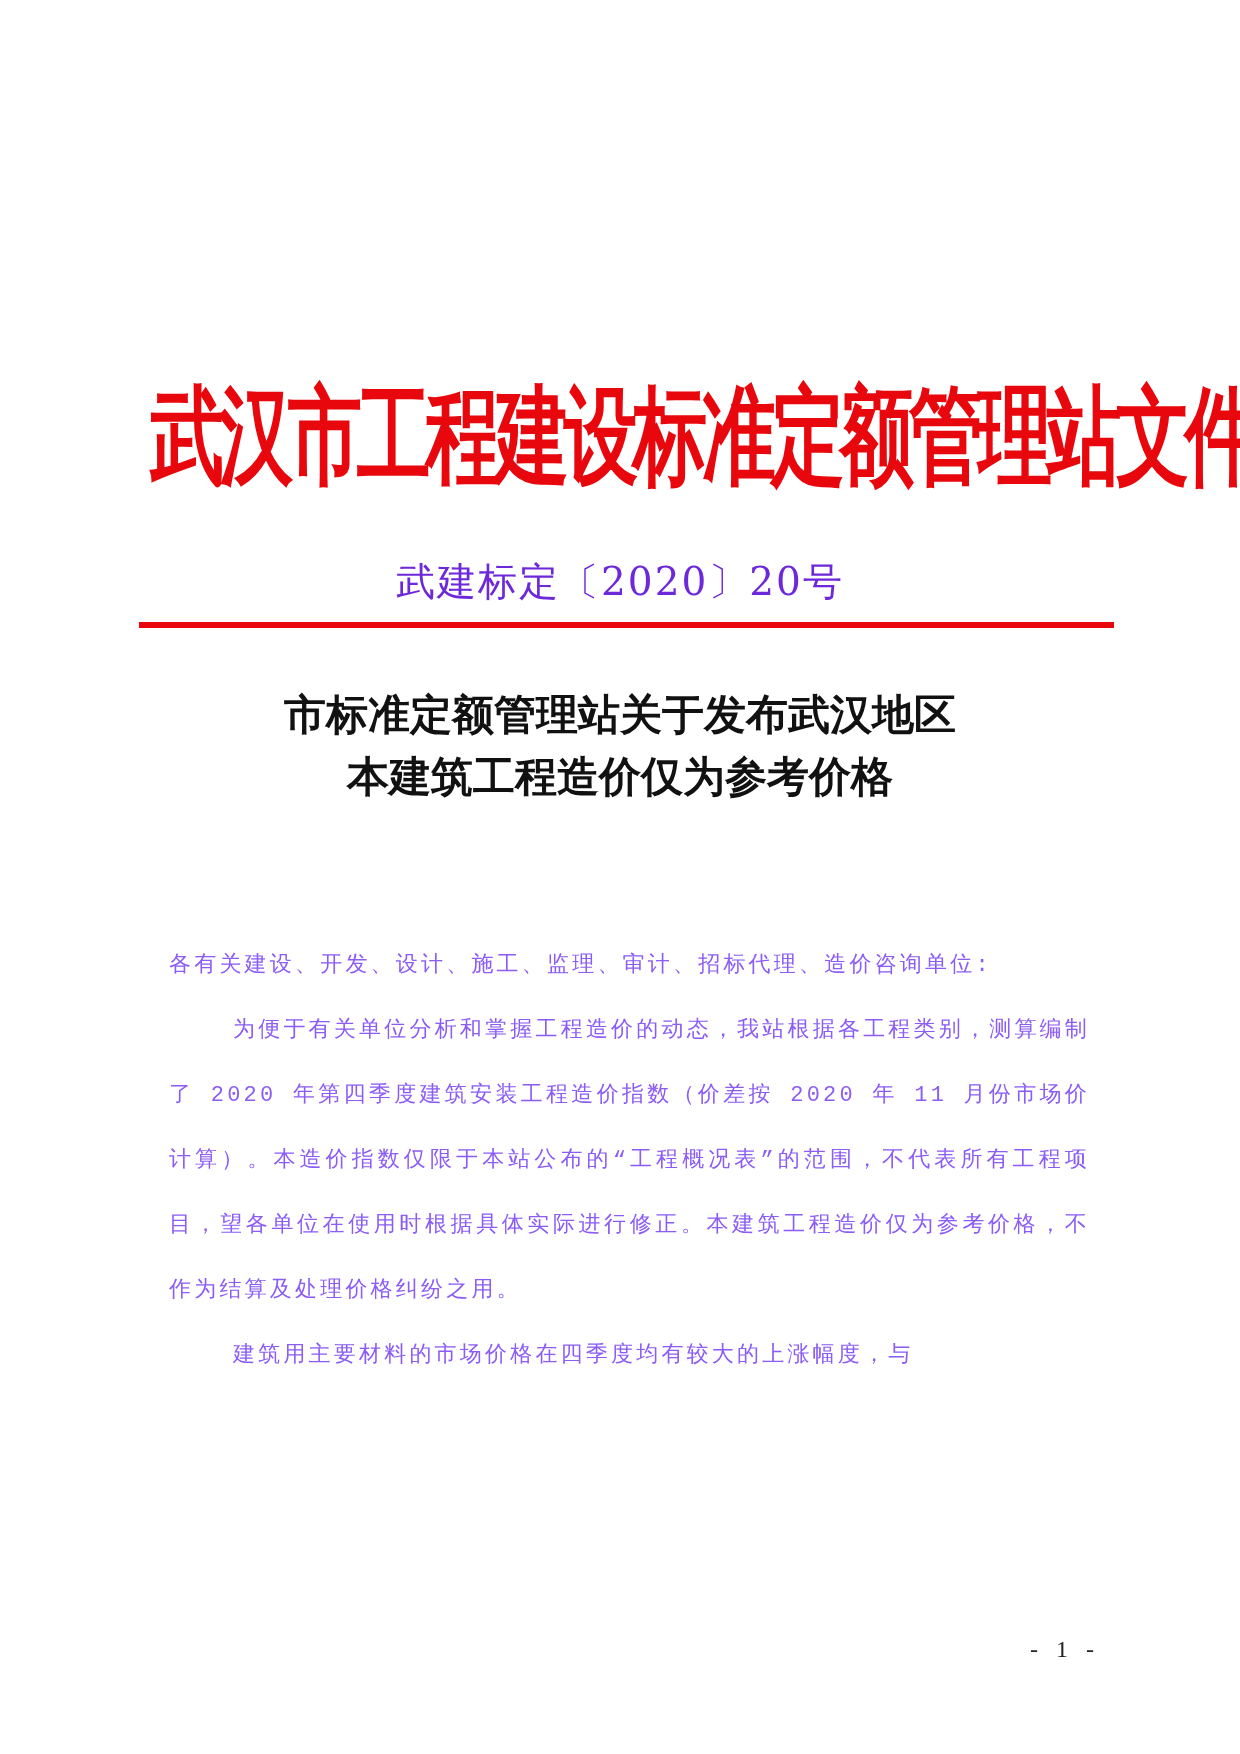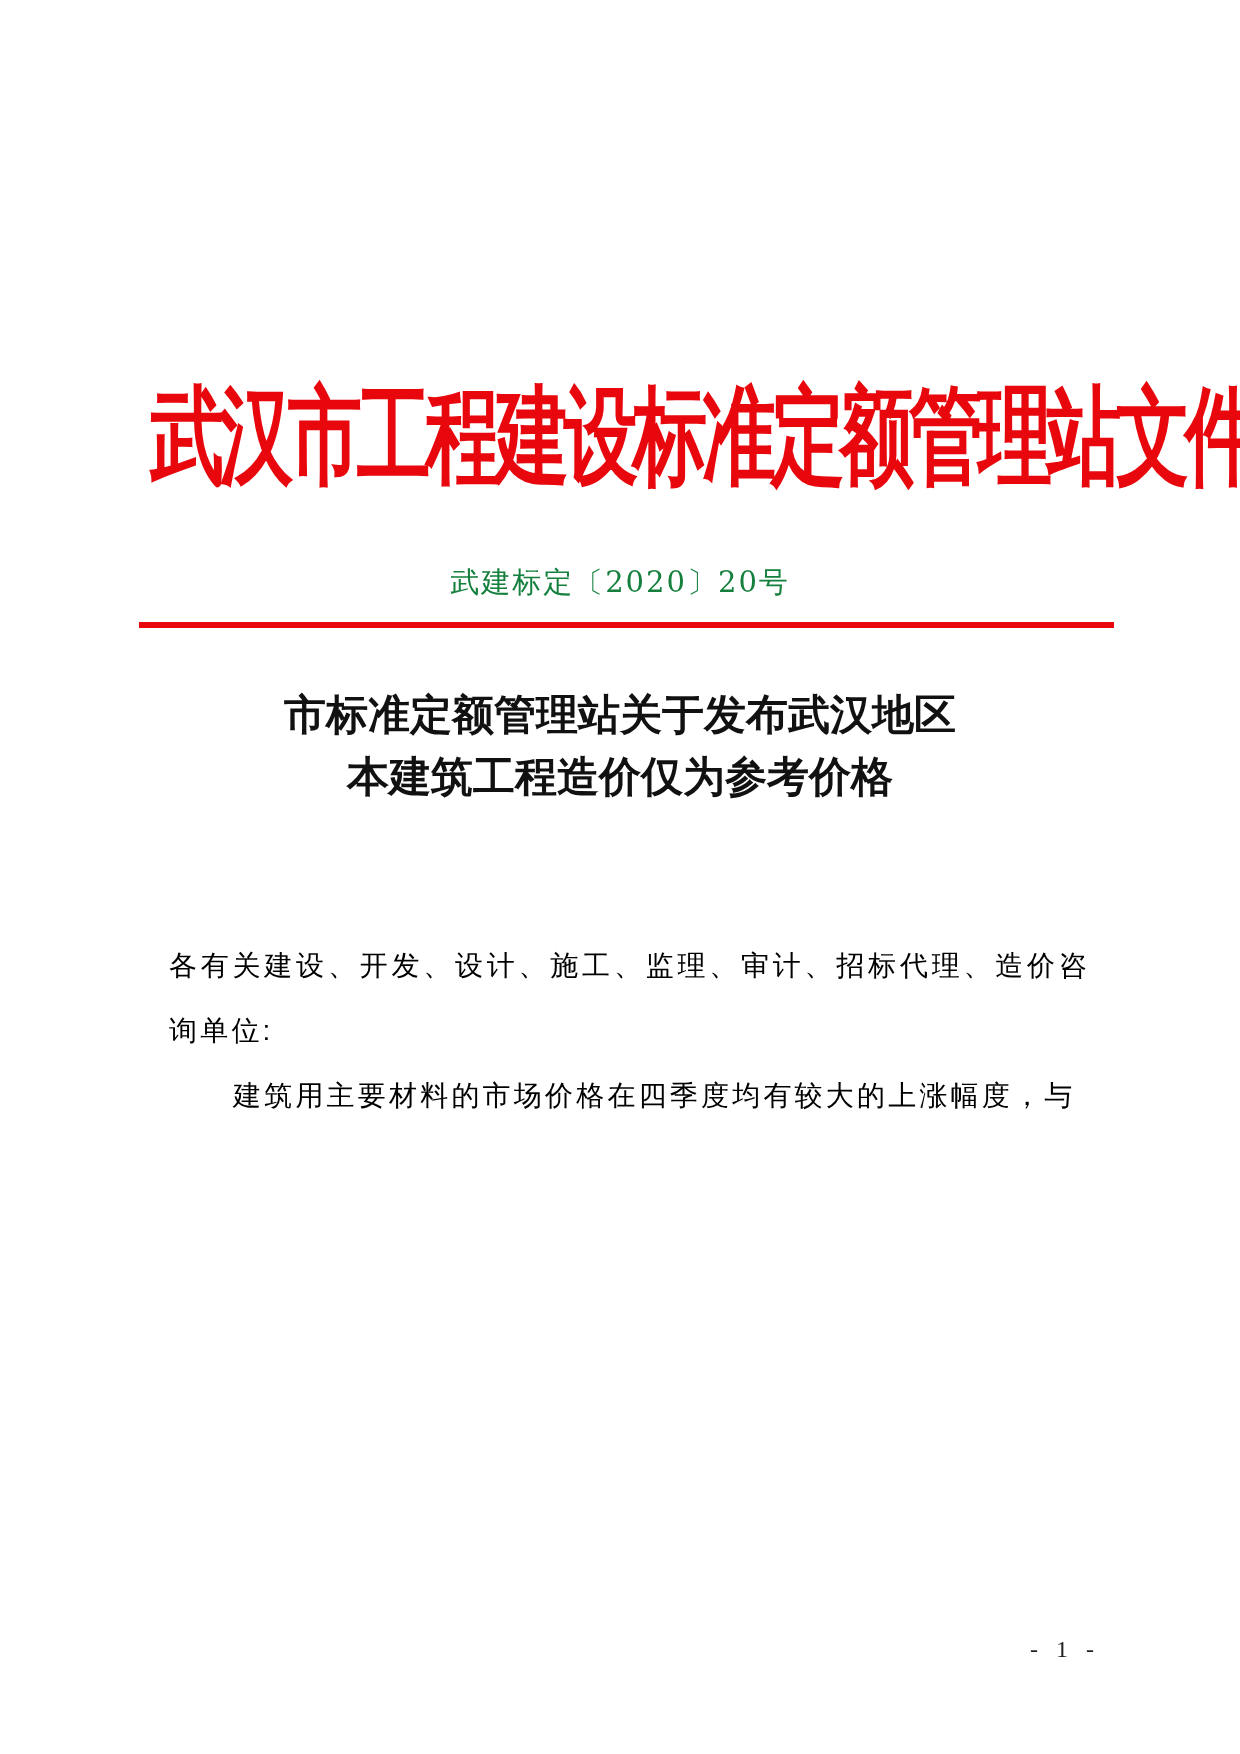--- a/index.html
+++ b/index.html
@@ -7,34 +7,34 @@
   .page { position: absolute; left: 0; top: 0; width: 1240px; height: 1374px; background: #fff; }
   .red-header {
     position: absolute; left: 150px; top: 375px; width: 960px; height: 120px;
     color: #e8070d; font-family: "DejaVu Serif", "Liberation Serif", serif;
     font-weight: bold; font-size: 74px; line-height: 120px; text-align: center;
     letter-spacing: -5px; white-space: nowrap;
     transform: scaleY(1.45); transform-origin: center;
   }
   .doc-number {
     position: absolute; left: 0; top: 560px; width: 1240px; text-align: center;
-    font-family: "DejaVu Serif", "Liberation Serif", serif; font-size: 29px;
-    color: #15803d; letter-spacing: 2px; line-height: 44px;
+    font-family: "DejaVu Serif", "Liberation Serif", serif; font-size: 39px;
+    color: #6d28d9; letter-spacing: 2px; line-height: 44px;
   }
   .red-rule { position: absolute; left: 139px; top: 622px; width: 975px; height: 6px; background: #e8070d; }
   .subject {
     position: absolute; left: 0; top: 684px; width: 1240px; text-align: center;
     font-family: "DejaVu Serif", "Liberation Serif", serif; font-weight: bold;
     font-size: 42px; line-height: 62px; color: #111;
   }
   .subject div { white-space: nowrap; }
   .body {
     position: absolute; left: 169px; top: 933px; width: 921px;
-    font-family: Liberation Sans, sans-serif; font-size: 28px;
-    line-height: 65px; color: #000000; letter-spacing: 3.2px; text-align: justify;
+    font-family: Liberation Mono, monospace; font-size: 22px;
+    line-height: 65px; color: #8b5cf6; letter-spacing: 3.2px; text-align: justify;
   }
   .body p { margin: 0; }
   .body .indent { text-indent: 64px; }
   .page-number {
     position: absolute; left: 1025px; top: 1636px; width: 80px; text-align: center;
     font-family: "Liberation Serif", "DejaVu Serif", serif; font-size: 24px; color: #222;
     letter-spacing: 6px;
   }
 </style>
 </head>
@@ -45,17 +45,18 @@
   <div class="doc-number">武建标定〔2020〕20号</div>
   <div class="red-rule"></div>
 
   <div class="subject">
     <div>市标准定额管理站关于发布武汉地区</div>
     <div>本建筑工程造价仅为参考价格</div>
   </div>
 
   <div class="body">
     <p>各有关建设、开发、设计、施工、监理、审计、招标代理、造价咨询单位:</p>
+    <p class="indent">为便于有关单位分析和掌握工程造价的动态，我站根据各工程类别，测算编制了 2020 年第四季度建筑安装工程造价指数（价差按 2020 年 11 月份市场价计算）。本造价指数仅限于本站公布的“工程概况表”的范围，不代表所有工程项目，望各单位在使用时根据具体实际进行修正。本建筑工程造价仅为参考价格，不作为结算及处理价格纠纷之用。</p>
     <p class="indent">建筑用主要材料的市场价格在四季度均有较大的上涨幅度，与</p>
   </div>
 
   <div class="page-number">- 1 -</div>
 </div>
 
 </body></html>

